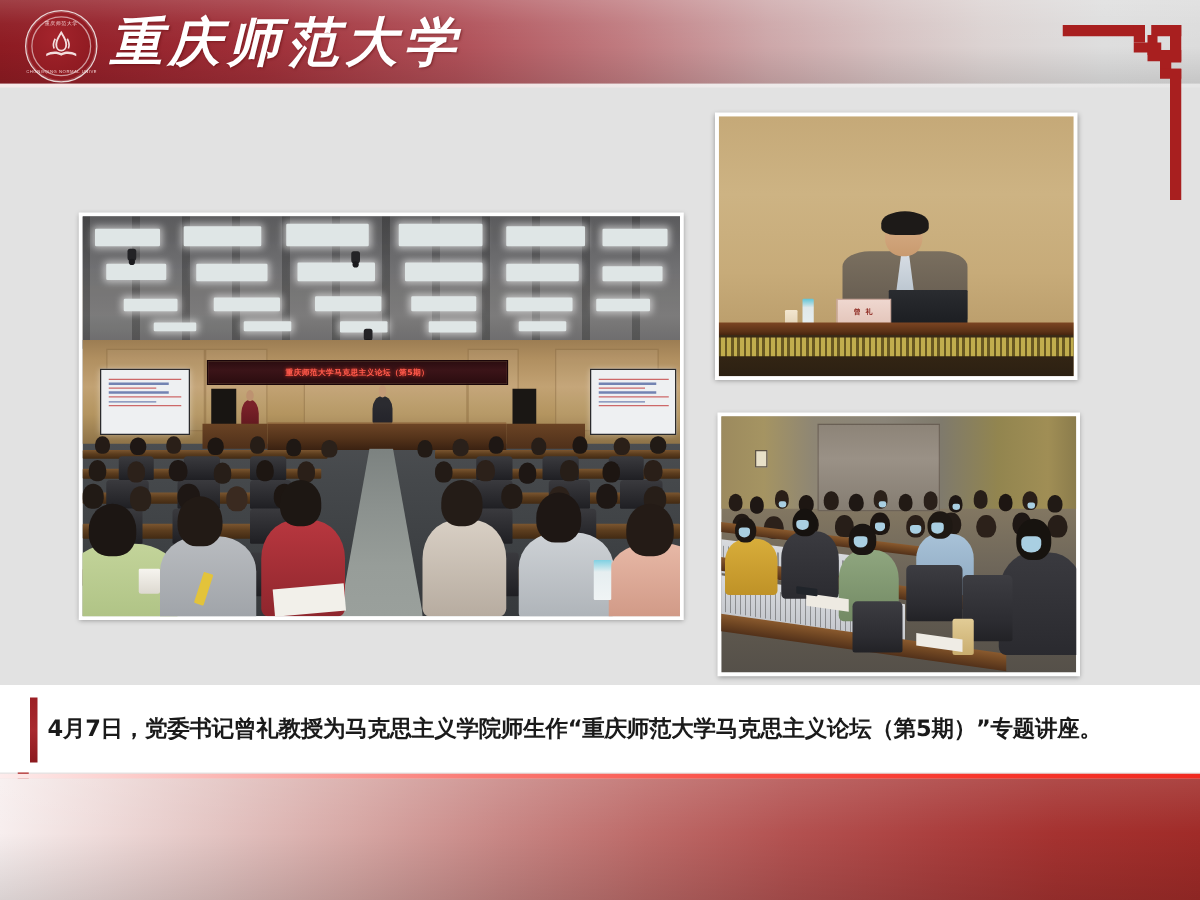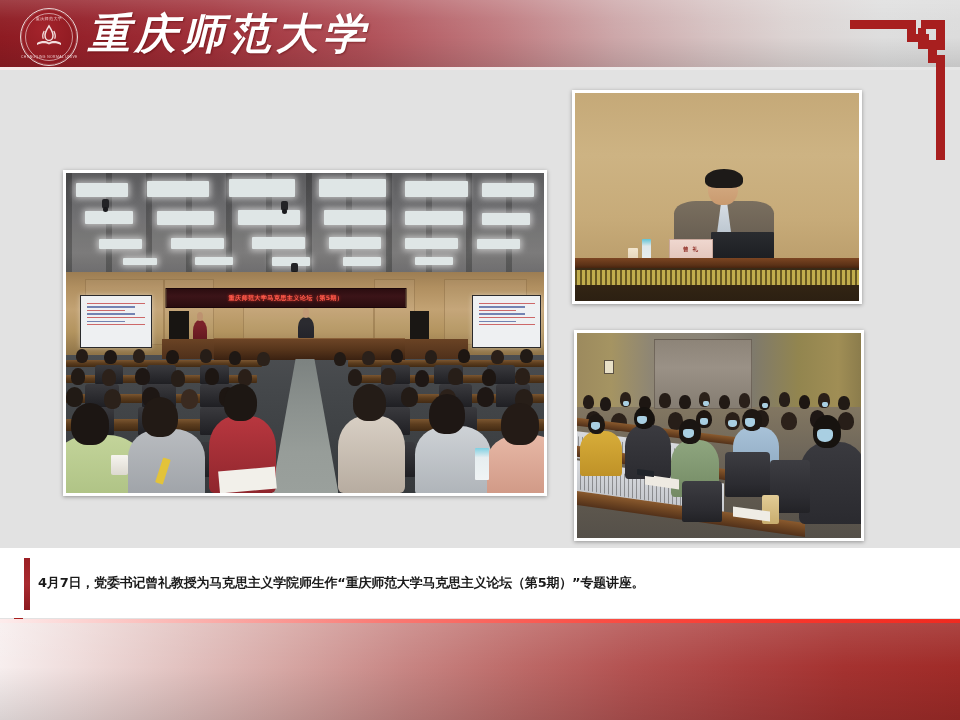--- a/index.html
+++ b/index.html
@@ -324,21 +324,21 @@
   #caption-accent {
     position: absolute; left: 24px; top: 558px;
     width: 6px; height: 52px;
     background: linear-gradient(to bottom, #9b1f24 0%, #a82a2f 50%, #8c1a1f 100%);
   }
   #caption-text {
     position: absolute; left: 38px; top: 548px;
     width: 910px; height: 70px;
     display: flex; align-items: center;
     font-family: "DejaVu Sans", "Liberation Sans", sans-serif;
-    font-size: 13px; font-weight: 700;
+    font-size: 18px; font-weight: 700;
     color: #1a1a1a;
     letter-spacing: -0.2px;
     white-space: nowrap;
   }
 
   
   #bottom-accent {
     position:absolute; left:0; top:619px; width:960px; height:4px;
     background: linear-gradient(to right,
       #fdecec 0%, #fbb8b5 18%, #fa7a74 40%, #fa4f46 62%, #f8362c 82%, #f02a20 100%);

